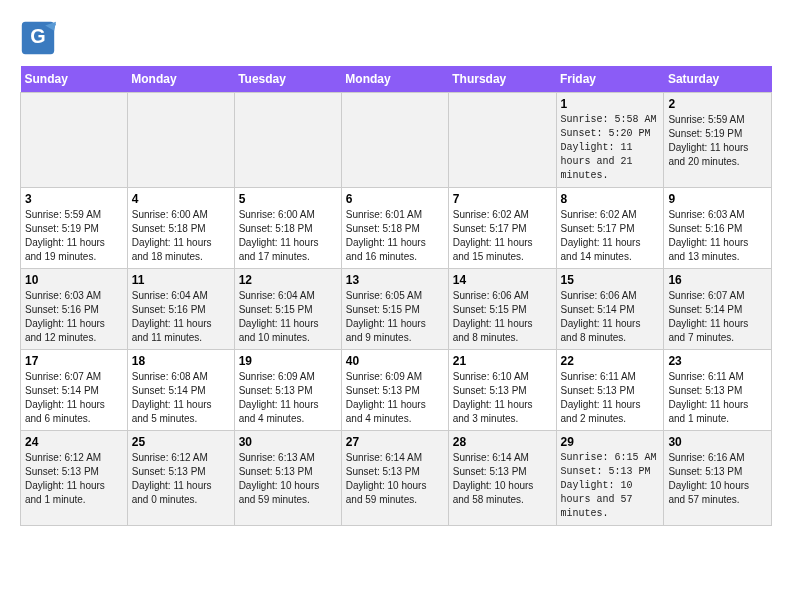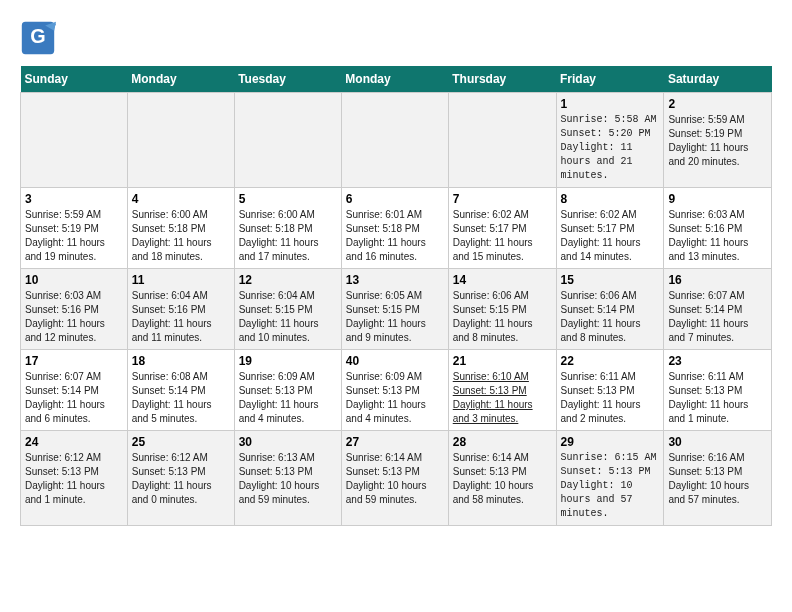--- a/index.html
+++ b/index.html
@@ -44,21 +44,21 @@
       font-size: 16px;
       font-weight: normal;
       color: #444;
     }
     table {
       width: 100%;
       border-collapse: collapse;
       font-size: 11px;
     }
     thead tr th {
-      background-color: #0f766e;
+      background-color: #8b5cf6;
       color: #fff;
       padding: 6px 4px;
       text-align: left;
       font-size: 12px;
       font-weight: bold;
     }
     tbody tr td {
       border: 1px solid #ccc;
       vertical-align: top;
       padding: 4px;
@@ -247,21 +247,21 @@
 Daylight: 11 hours and 4 minutes.</div>
         </td>
         <td>
           <div class="day-number">40</div>
           <div class="day-info" style="white-space: pre-line;">Sunrise: 6:09 AM
 Sunset: 5:13 PM
 Daylight: 11 hours and 4 minutes.</div>
         </td>
         <td>
           <div class="day-number">21</div>
-          <div class="day-info" style="white-space: pre-line; text-decoration: underline;">Sunrise: 6:10 AM
+          <div class="day-info" style="white-space: pre-line;">Sunrise: 6:10 AM
 Sunset: 5:13 PM
 Daylight: 11 hours and 3 minutes.</div>
         </td>
         <td>
           <div class="day-number">22</div>
           <div class="day-info" style="white-space: pre-line;">Sunrise: 6:11 AM
 Sunset: 5:13 PM
 Daylight: 11 hours and 2 minutes.</div>
         </td>
         <td>

